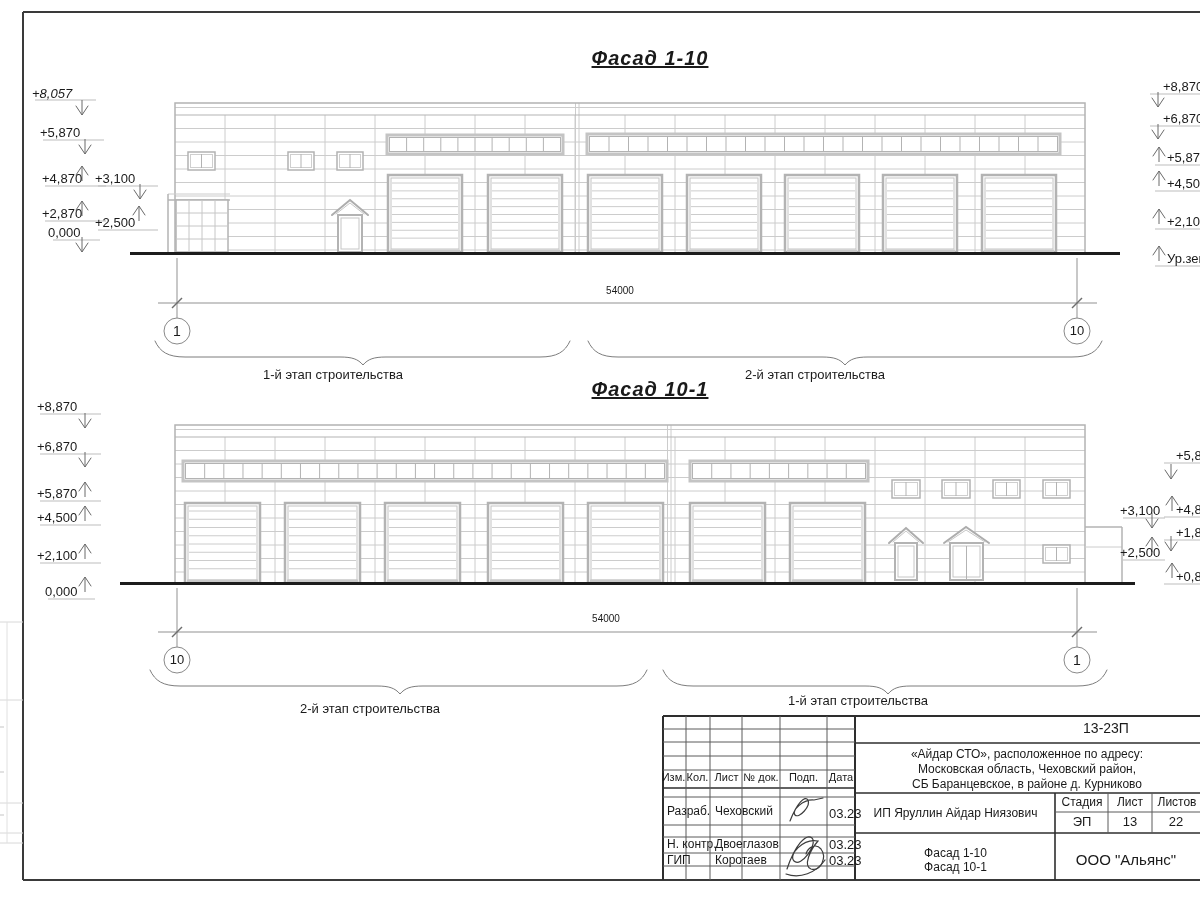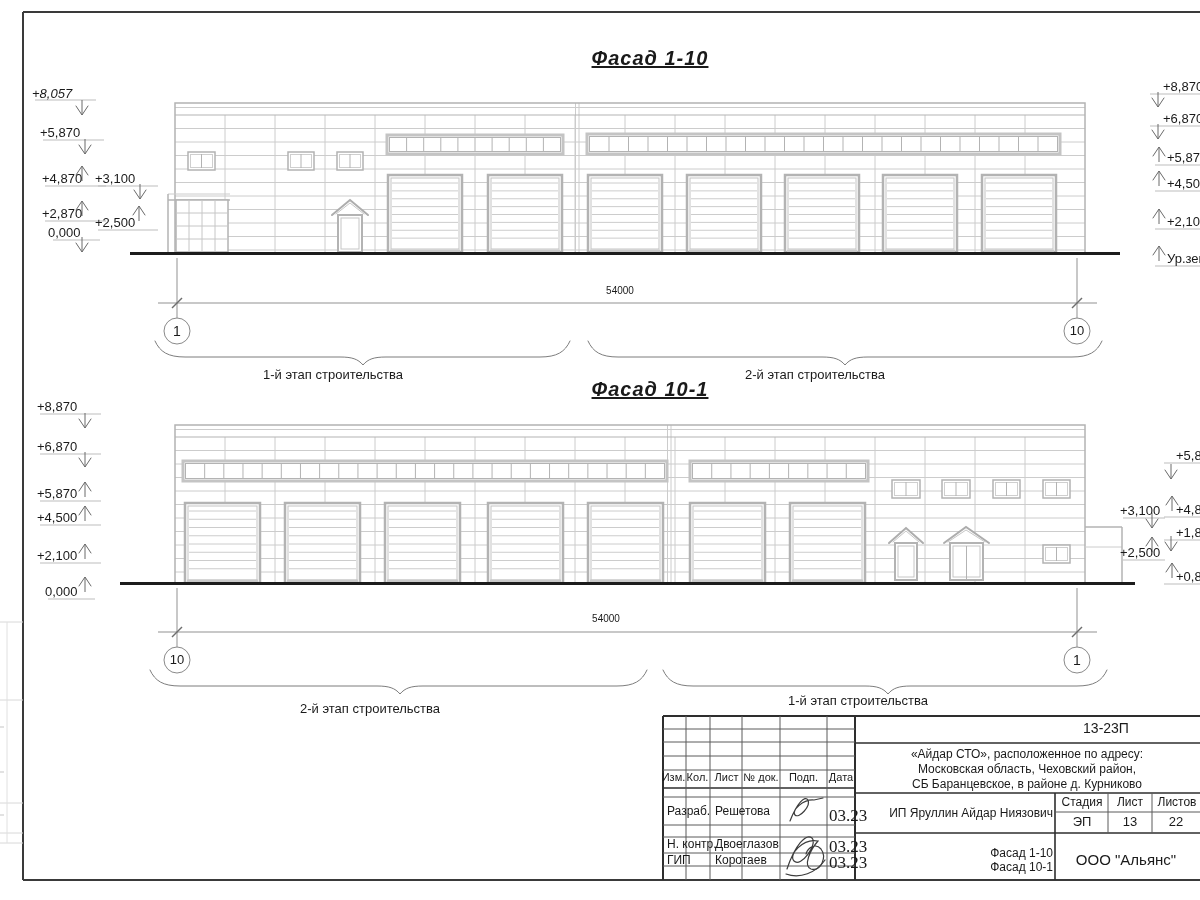--- a/index.html
+++ b/index.html
@@ -9,22 +9,22 @@
   #lineart{position:absolute;left:0;top:0;}
   .t{position:absolute;white-space:nowrap;line-height:1.05;}
   .lvl{font-size:13px;}
   .dim{font-size:10px;}
   .ax{font-size:14px;text-align:center;}
   .stage{font-size:13px;}
   .ftitle{font-size:20px;font-weight:bold;font-style:italic;
           text-decoration:underline;text-align:center;letter-spacing:1px;}
   .tbh{font-size:11px;text-align:center;}
   .tbt{font-size:12px;}
-  .tbc{text-align:right;}
-  .tbd{font-size:17px;font-family:Liberation Serif, serif;}
+  .tbc{text-align:center;}
+  .tbd{font-size:13px;}
   .tbbig{font-size:15px;text-align:center;}
   .tbnum{font-size:14px;text-align:center;}
   .tbval{font-size:13px;text-align:center;}
   .addr{font-size:12px;text-align:center;line-height:15px;}
   .addr span{display:block;}
 </style>
 </head>
 <body>
 
 <div id="sheet">
@@ -557,21 +557,21 @@
       <span>СБ Баранцевское, в районе д. Курниково</span>
     </div>
     <span class="t tbh" style="left:661px;top:772px;width:25px;">Изм.</span>
     <span class="t tbh" style="left:684px;top:772px;width:27px;">Кол.</span>
     <span class="t tbh" style="left:710px;top:772px;width:33px;">Лист</span>
     <span class="t tbh" style="left:741px;top:772px;width:40px;">№ док.</span>
     <span class="t tbh" style="left:779px;top:772px;width:49px;">Подп.</span>
     <span class="t tbh" style="left:826px;top:772px;width:30px;">Дата</span>
 
     <span class="t tbt" style="left:667px;top:805px;">Разраб.</span>
-    <span class="t tbt" style="left:715px;top:805px;">Решетова</span>
+    <span class="t tbt" style="left:715px;top:805px;">Чеховский</span>
     <span class="t tbd" style="left:829px;top:807px;">03.23</span>
     <span class="t tbt" style="left:667px;top:838px;">Н. контр.</span>
     <span class="t tbt" style="left:715px;top:838px;">Двоеглазов</span>
     <span class="t tbd" style="left:829px;top:838px;">03.23</span>
     <span class="t tbt" style="left:667px;top:854px;">ГИП</span>
     <span class="t tbt" style="left:715px;top:854px;">Коротаев</span>
     <span class="t tbd" style="left:829px;top:854px;">03.23</span>
 
     <div class="t tbt tbc" style="left:858px;top:807px;width:195px;">ИП Яруллин Айдар Ниязович</div>
 

